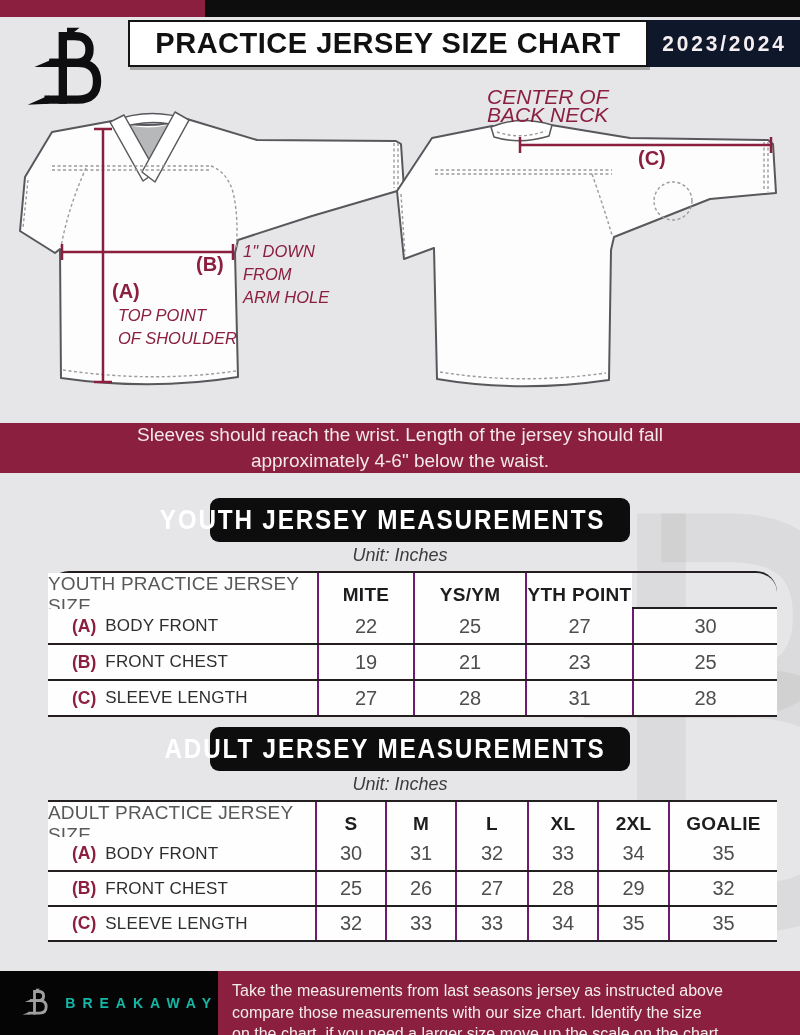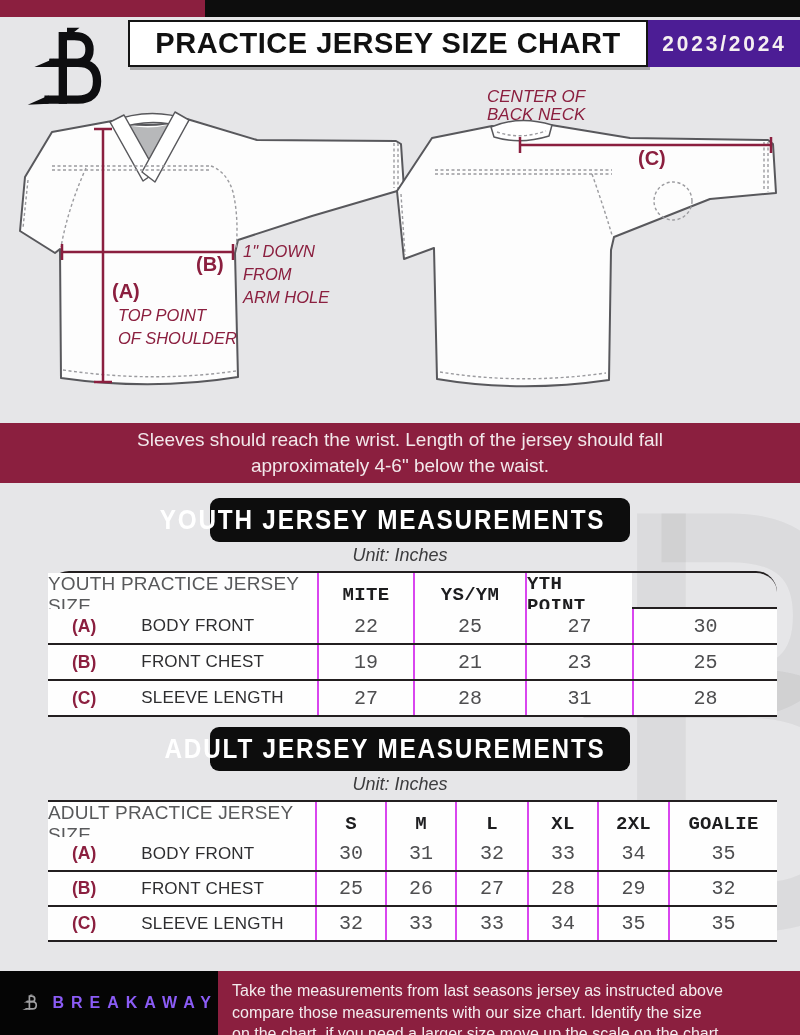--- a/index.html
+++ b/index.html
@@ -9,33 +9,33 @@
   
   .topstrip-maroon{position:absolute;left:0;top:0;width:205px;height:17px;background:#8B1F3F;}
   .topstrip-black{position:absolute;left:205px;top:0;width:595px;height:17px;background:#0d0d0d;}
 
   
   .logo{position:absolute;left:26px;top:22px;width:92px;height:96px;}
   .title-box{position:absolute;left:128px;top:20px;width:520px;height:47px;background:#ffffff;
              border:2px solid #141414;box-sizing:border-box;box-shadow:2px 3px 0 rgba(0,0,0,0.28);
              display:flex;align-items:center;justify-content:center;}
   .title-box span{font-size:29px;font-weight:bold;color:#111;letter-spacing:.5px;white-space:nowrap;}
-  .year-box{position:absolute;left:648px;top:20px;width:152px;height:47px;background:#4c1d95;
+  .year-box{position:absolute;left:648px;top:20px;width:152px;height:47px;background:#0f172a;
             display:flex;align-items:center;justify-content:center;}
   .year-box span{color:#f5eff1;font-size:22px;font-weight:bold;letter-spacing:3px;display:inline-block;transform:scaleX(.95);}
 
   
   .diagram-svg{position:absolute;left:0;top:60px;width:800px;height:360px;}
   .mkey{position:absolute;color:#8B1F3F;font-weight:bold;font-size:20px;}
   .mnote{position:absolute;color:#8B1F3F;font-style:italic;font-size:16.5px;line-height:23px;white-space:nowrap;}
-  .mnote.small{font-size:17px;line-height:17.5px;}
+  .mnote.small{font-size:21px;line-height:17.5px;}
   .mnote.a{line-height:22.5px;}
 
   
-  .banner{position:absolute;left:0;top:423px;width:800px;height:60px;background:#8B1F3F;
+  .banner{position:absolute;left:0;top:423px;width:800px;height:50px;background:#8B1F3F;
           display:flex;flex-direction:column;align-items:center;justify-content:center;}
   .banner div{color:#f2e7ea;font-size:19px;line-height:26px;}
 
   
   .section-banner{position:absolute;left:50%;transform:translateX(-50%);width:420px;height:44px;background:#0d0d0d;
                   border-radius:9px;display:flex;align-items:center;justify-content:flex-end;}
   .section-banner span{color:#fff;font-size:27px;font-weight:bold;letter-spacing:2px;display:inline-block;
                        transform:scaleX(.9);white-space:nowrap;}
   .sb-youth{top:498px;}
   .sb-adult{top:727px;}
@@ -47,33 +47,33 @@
   .watermark{position:absolute;right:-175px;top:455px;width:600px;height:560px;opacity:1;}
 
   
   .table{position:absolute;left:48px;width:729px;border-top:2px solid #231f20;}
   .t-youth{top:571px;border-radius:21px;}
   .t-adult{top:800px;}
   .trow{display:grid;border-bottom:2px solid #231f20;}
   .t-youth .trow{grid-template-columns:269px 96px 112px 107px 145px;height:34px;}
   .t-adult .trow{grid-template-columns:267px 70px 70px 72px 70px 71px 109px;height:33px;}
   .tcell{display:flex;align-items:center;justify-content:center;background:#fefefe;box-sizing:border-box;}
-  .tcell + .tcell{border-left:2px solid #d946ef;font-family:Liberation Mono, monospace;}
+  .tcell + .tcell{border-left:2px solid #701a75;}
   .tcell.first{justify-content:flex-start;padding-left:24px;}
   .thead-label{color:#58595b;font-size:19px;letter-spacing:.2px;}
   .size-h{font-size:19px;font-weight:bold;color:#1d1d1f;letter-spacing:.3px;}
   .key{color:#8B1F3F;font-weight:bold;font-size:17.5px;margin-right:9px;}
-  .rlabel{color:#2e2e30;font-size:17px;letter-spacing:.2px;margin-left:36px;}
+  .rlabel{color:#2e2e30;font-size:17px;letter-spacing:.2px;}
   .val{color:#4e4e50;font-size:20px;}
 
   
   .footer-black{position:absolute;left:0;top:971px;width:218px;height:64px;background:#050505;
                 display:flex;align-items:center;}
   .footer-logo{width:34px;height:38px;margin-left:22px;}
-  .brand{color:#8b5cf6;font-size:16px;font-weight:bold;letter-spacing:7px;margin-left:12px;white-space:nowrap;}
+  .brand{color:#14b8a6;font-size:14px;font-weight:bold;letter-spacing:7px;margin-left:12px;white-space:nowrap;}
   .footer-maroon{position:absolute;left:218px;top:971px;width:582px;height:79px;background:#8B1F3F;
                  box-sizing:border-box;padding:9px 0 0 14px;}
   .footer-maroon div{color:#f3ecee;font-size:16px;line-height:21.5px;white-space:nowrap;}
 </style>
 </head>
 <body>
 
 <div class="page">
 
   <div class="topstrip-maroon"></div>

